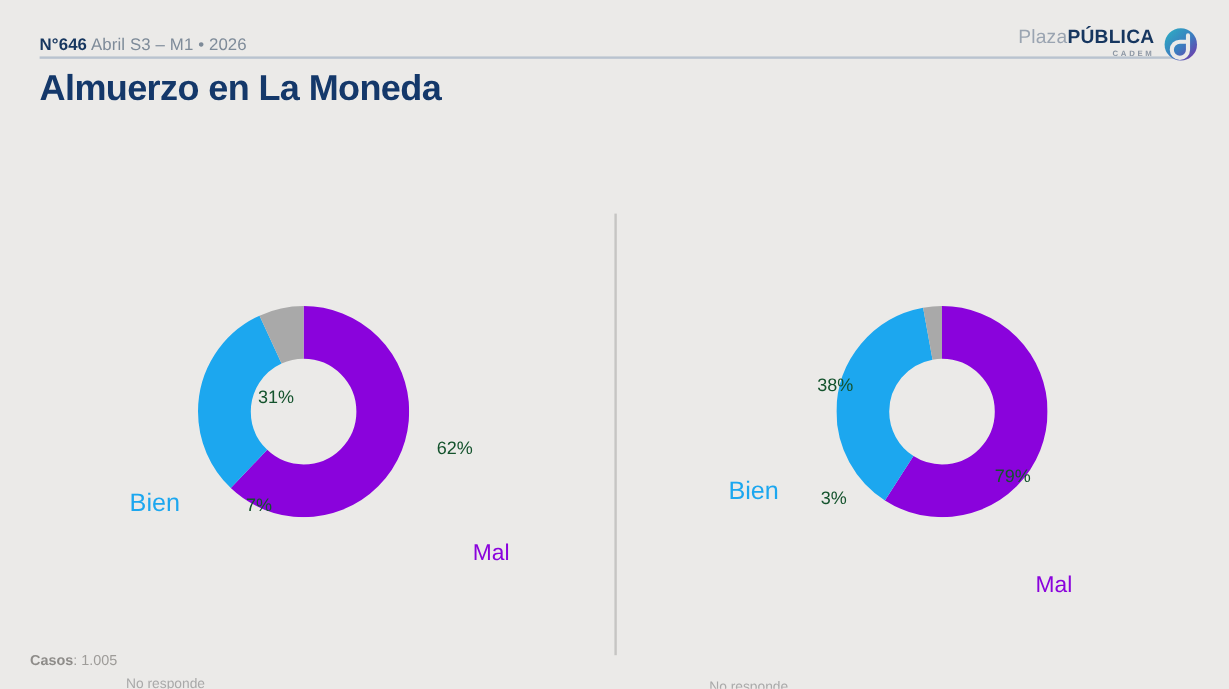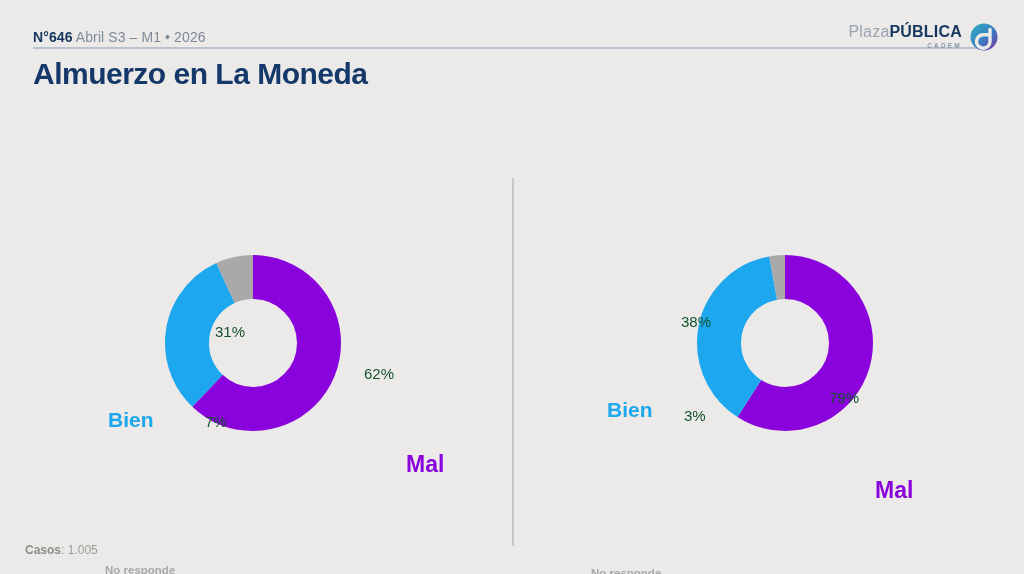--- a/index.html
+++ b/index.html
@@ -136,25 +136,25 @@
 
   .slice-pct {
     position: absolute;
     font-size: 15px;
     font-weight: 400;
     color: #14532d;
     white-space: nowrap;
   }
   .cat-label {
     position: absolute;
-    font-weight: 700;
+    font-weight: 400;
     white-space: nowrap;
   }
   .cat-bien { font-size: 21px; color: #1ca7ef; }
-  .cat-mal  { font-size: 23px; color: #8a03dc; margin-left: 12px; }
+  .cat-mal  { font-size: 19px; color: #8a03dc; }
   .cat-nr   { font-size: 11.5px; color: #a9a9a9; margin-top: 40px; }
 
   
   #footer-note {
     position: absolute;
     left: 25px;
     bottom: 17px;
     font-size: 12px;
     color: #9e9c99;
   }

